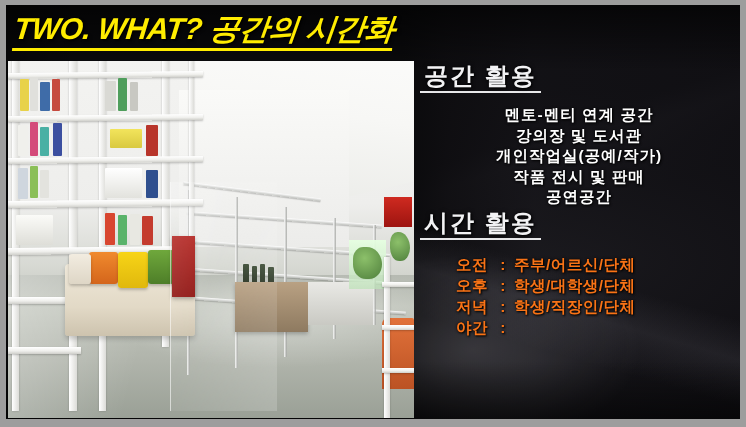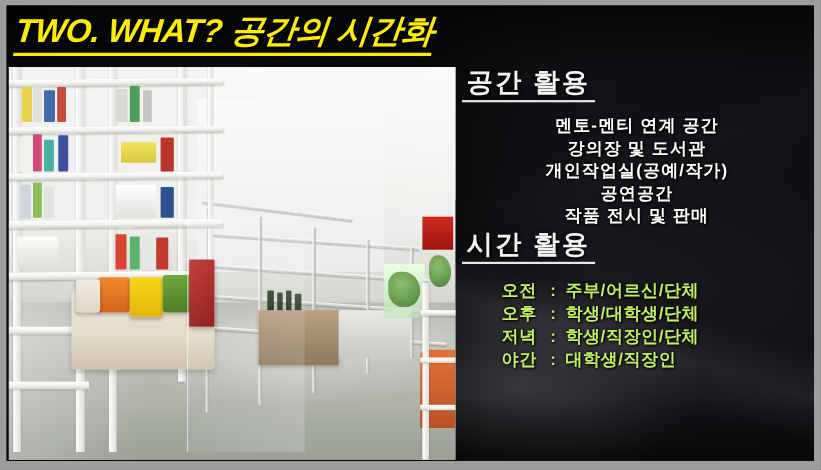--- a/index.html
+++ b/index.html
@@ -231,21 +231,21 @@
     text-shadow: 1px 1px 2px rgba(0,0,0,.95), 0 0 3px rgba(0,0,0,.9);
     white-space: nowrap;
   }
   #time-head { }
   .time-list {
     margin: 16px 0 0 0;
     padding: 0 0 0 36px;
     list-style: none;
   }
   .time-row {
-    color: #bef264;
+    color: #f97316;
     font-size: 15.5px;
     font-weight: bold;
     line-height: 21px;
     letter-spacing: .5px;
     text-shadow: 1px 1px 2px rgba(0,0,0,.95), 0 0 3px rgba(0,0,0,.9);
     white-space: nowrap;
     display: flex;
     align-items: baseline;
   }
   .time-label { display:inline-block; min-width: 36px; }
@@ -357,22 +357,22 @@
     <div id="text-col">
 
       <div class="section-head">
         <span>공간 활용</span>
       </div>
 
       <ul class="space-list">
         <li>멘토-멘티 연계 공간</li>
         <li>강의장 및 도서관</li>
         <li>개인작업실(공예/작가)</li>
+        <li>작품 전시 및 판매</li>
         <li>공연공간</li>
-        <li>작품 전시 및 판매</li>
       </ul>
 
       <div class="section-head" id="time-head">
         <span>시간 활용</span>
       </div>
 
       <ul class="time-list">
         <li class="time-row">
           <span class="time-label">오전</span>
           <span class="time-colon">:</span>
@@ -384,20 +384,19 @@
           <span class="time-value">학생/대학생/단체</span>
         </li>
         <li class="time-row">
           <span class="time-label">저녁</span>
           <span class="time-colon">:</span>
           <span class="time-value">학생/직장인/단체</span>
         </li>
         <li class="time-row">
           <span class="time-label">야간</span>
           <span class="time-colon">:</span>
-          <span class="time-value">대학생/직장인</span>
         </li>
       </ul>
 
     </div>
 
   </div>
 </div>
 
 </body></html>

